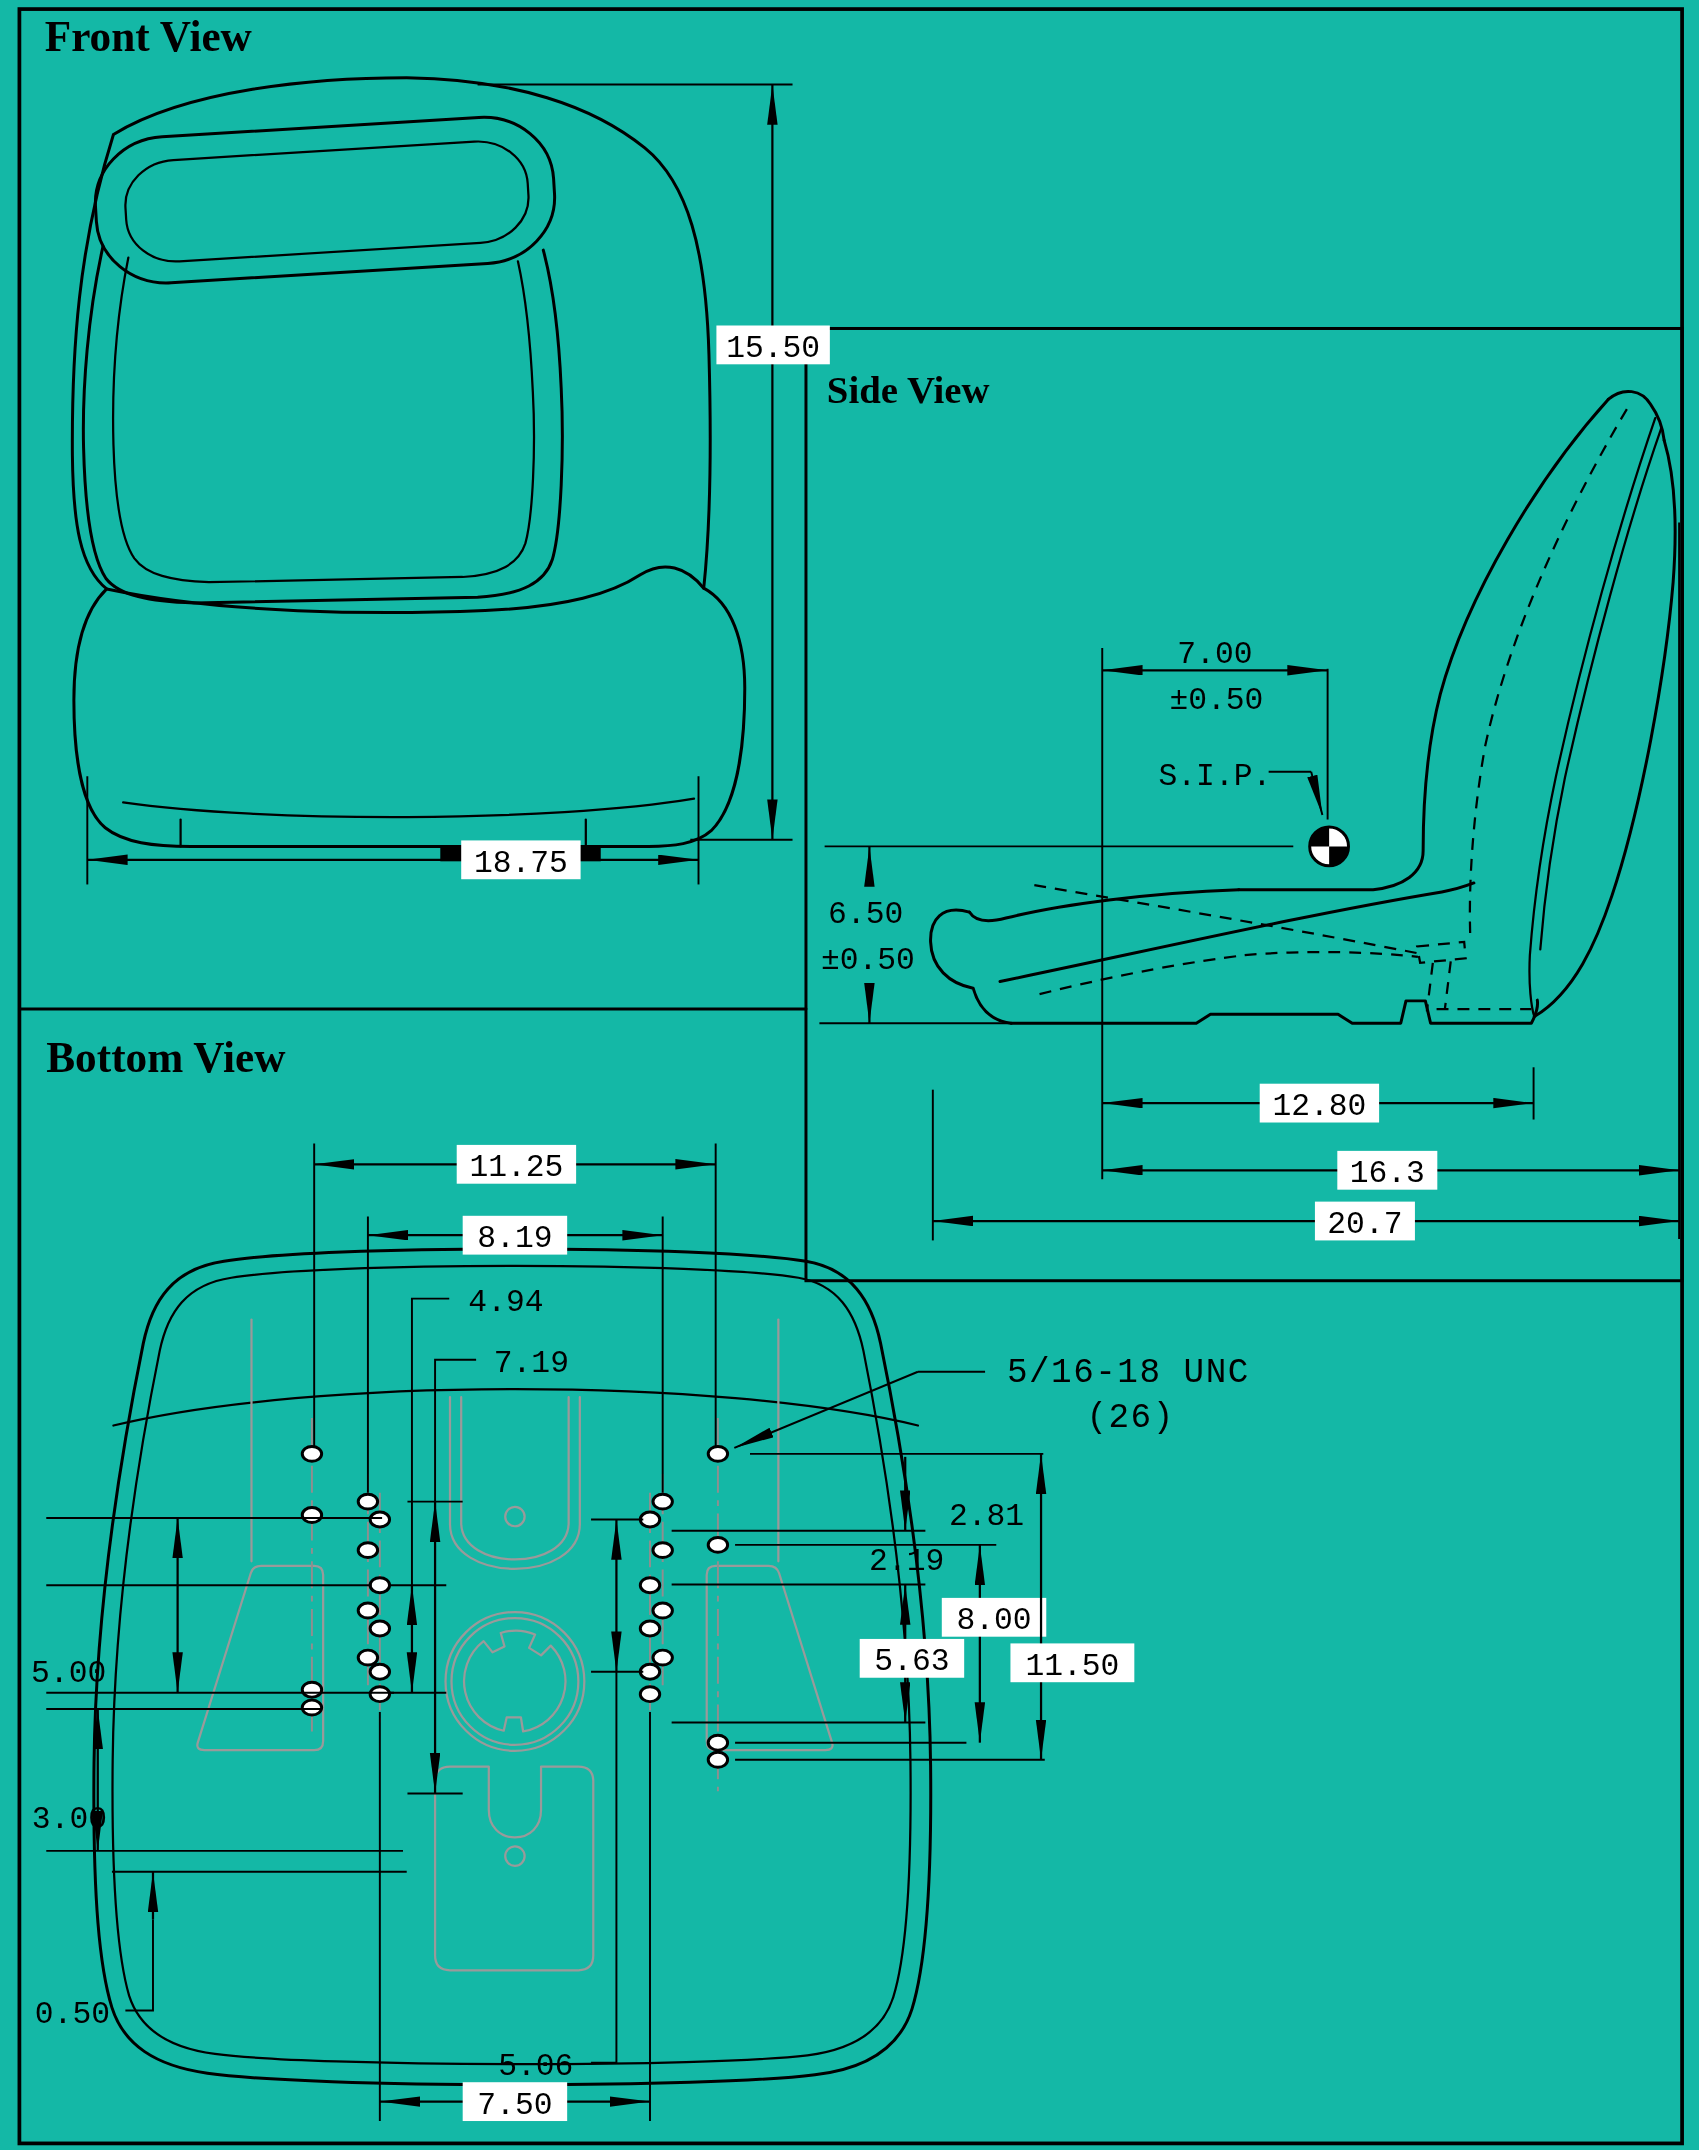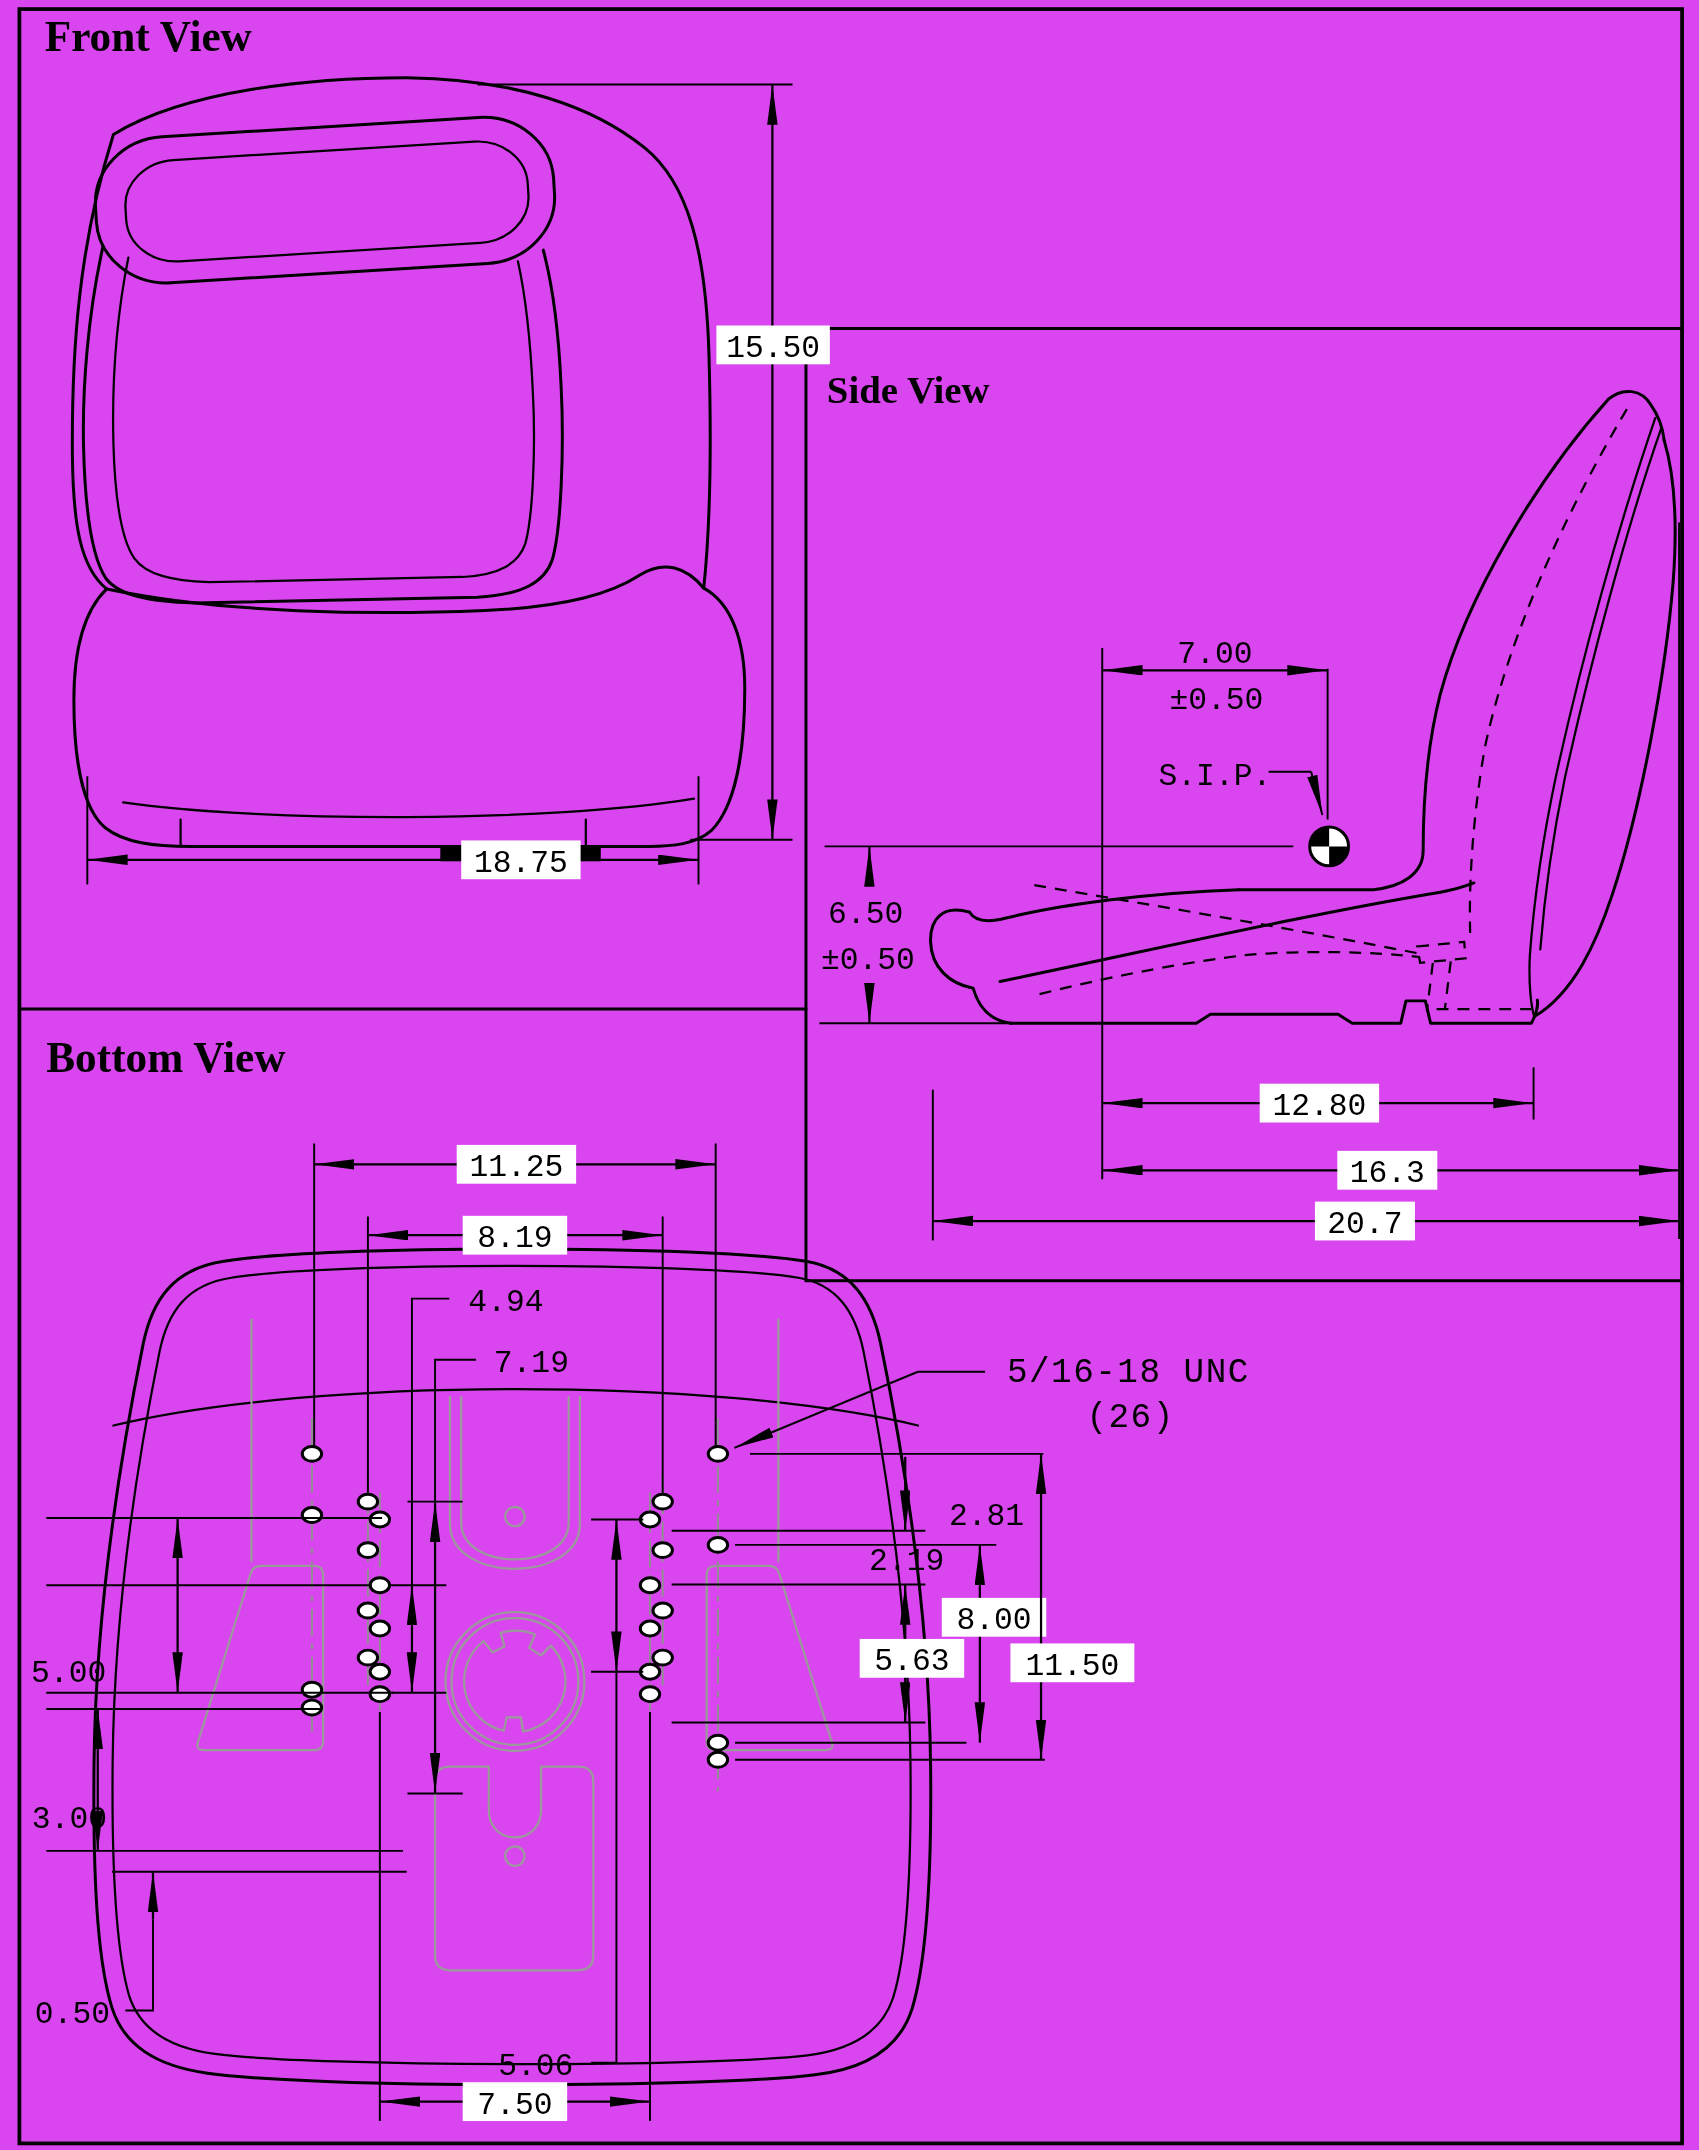--- a/index.html
+++ b/index.html
@@ -1,16 +1,16 @@
 <!DOCTYPE html>
 <html style="font-size:12px"><head>
 <meta charset="utf-8">
 <style>
   html,body{margin:0;padding:0;background:#ffffff;}
-  .page{width:1700px;height:2151px;position:relative;background:#d946ef;}
+  .page{width:1700px;height:2151px;position:relative;background:#14b8a6;}
   svg{display:block;}
   .ln{stroke:#000;stroke-width:4;fill:none;stroke-linecap:round;stroke-linejoin:round;}
   .ln2{stroke:#000;stroke-width:3;fill:none;stroke-linecap:round;stroke-linejoin:round;}
   .thin{stroke:#000;stroke-width:2.6;fill:none;}
   .dim{stroke:#000;stroke-width:3;fill:none;}
   .hid{stroke:#000;stroke-width:3;fill:none;stroke-dasharray:16 12;}
   .cl{stroke:#8f8f8f;stroke-width:2.6;fill:none;stroke-dasharray:36 10 8 10;}
   .gray{stroke:#9a9a9a;stroke-width:3;fill:none;stroke-linecap:round;stroke-linejoin:round;}
   .hole{stroke:#000;stroke-width:4;fill:#fff;}
   .dimtext{font-family:"Liberation Mono","DejaVu Sans Mono",monospace;font-size:42px;fill:#000;}

